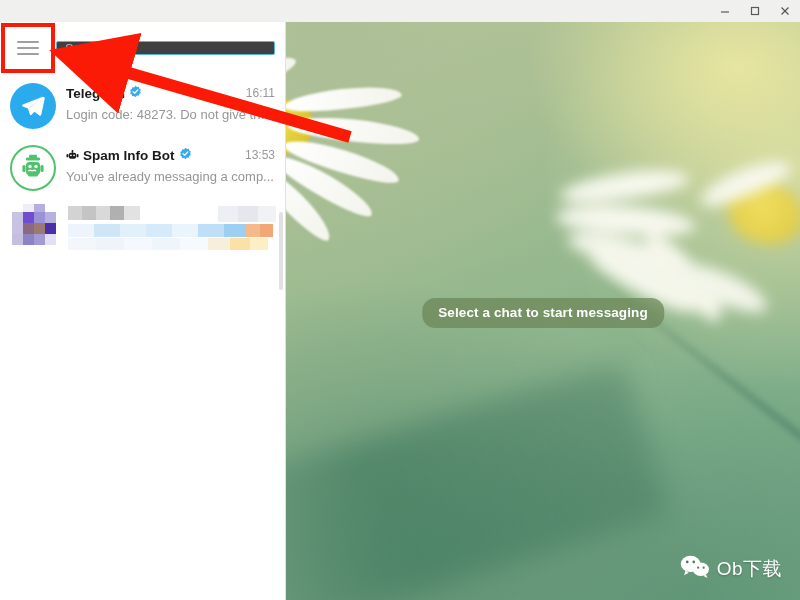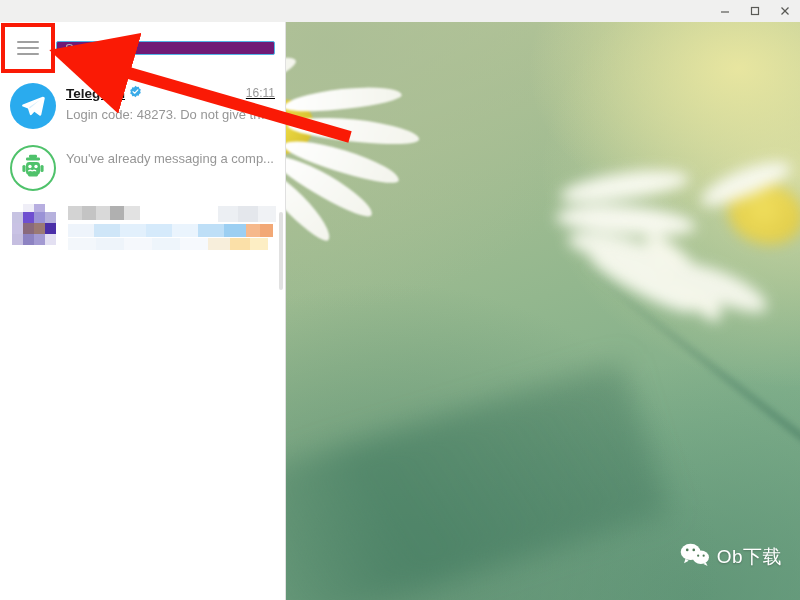--- a/index.html
+++ b/index.html
@@ -56,21 +56,21 @@
   }
   .hamburger { width: 22px; }
   .hamburger span {
     display: block; height: 2px; background: #a0a0a0;
     margin: 4px 0; border-radius: 1px;
   }
   .search-box {
     flex: 1 1 auto; height: 14px;
     border: 1px solid #52b5e6;
     border-radius: 2px;
-    background: #701a75;
+    background: #404040;
     display: flex; align-items: center;
     padding: 0 8px;
   }
   .search-box .ph {
     font-size: 13px; color: #b3b3b3;
     font-family: "Liberation Sans", sans-serif;
   }
 
   
   .chatlist { position: relative; }
@@ -89,21 +89,21 @@
   }
   .av-telegram { background: #2aabee; }
   .av-bot { background: #ffffff; border: 2px solid #4fc26b; }
   .chat-main {
     flex: 1 1 auto;
     min-width: 0;
     padding-left: 10px;
     padding-top: 1px;
   }
   .chat-top {
-    display: flex; align-items: center; text-decoration: underline;
+    display: flex; align-items: center;
   }
   .chat-name {
     font-size: 13.5px; font-weight: bold; color: #1a1a1a;
     white-space: nowrap;
   }
   .verified {
     display: inline-block;
     margin-left: 4px;
     flex: 0 0 auto;
   }
@@ -234,21 +234,21 @@
     color: #ffffff;
     font-size: 13.5px; font-weight: bold;
     padding: 7px 16px 8px 16px;
     border-radius: 13px;
     white-space: nowrap;
     letter-spacing: .1px;
   }
 
   .watermark {
     position: absolute;
-    right: 18px; bottom: 28px;
+    right: 18px; bottom: 16px;
     display: flex; align-items: center; gap: 7px;
   }
   .wm-text {
     color: #ffffff;
     font-size: 19px;
     font-family: "Liberation Sans", sans-serif;
     text-shadow: 0 1px 2px rgba(0,0,0,.25);
     letter-spacing: .5px;
   }
 
@@ -340,20 +340,41 @@
               <rect x="9" y="10" width="14" height="13" rx="3.4" fill="#4fc26b"></rect>
               <circle cx="13" cy="14.5" r="1.7" fill="#ffffff"></circle>
               <circle cx="19" cy="14.5" r="1.7" fill="#ffffff"></circle>
               <path d="M11.2 18.3q2.1-1.6 4.0 0 q1.9-1.6 4.0 0 l0 1.3 q-2.1-1.4-4.0 0 q-1.9-1.4-4.0 0z" fill="#ffffff"></path>
               <rect x="5.4" y="13" width="3.2" height="7" rx="1.5" fill="#4fc26b"></rect>
               <rect x="23.4" y="13" width="3.2" height="7" rx="1.5" fill="#4fc26b"></rect>
               <rect x="11" y="21.4" width="10" height="3" rx="1.3" fill="#4fc26b"></rect>
             </svg>
           </div>
           <div class="chat-main">
+            <div class="chat-top">
+              <span class="bot-tag">
+                <svg width="13" height="11" viewBox="0 0 16 13">
+                  <rect x="3.6" y="3" width="8.8" height="7.4" rx="2.2" fill="#1a1a1a"></rect>
+                  <rect x="7.2" y="0.6" width="1.5" height="2.6" fill="#1a1a1a"></rect>
+                  <circle cx="7.95" cy="0.9" r="1.1" fill="#1a1a1a"></circle>
+                  <rect x="0.6" y="4.8" width="2.4" height="4" rx="1.2" fill="#1a1a1a"></rect>
+                  <rect x="13" y="4.8" width="2.4" height="4" rx="1.2" fill="#1a1a1a"></rect>
+                  <circle cx="6.1" cy="6.3" r="1.1" fill="#ffffff"></circle>
+                  <circle cx="9.9" cy="6.3" r="1.1" fill="#ffffff"></circle>
+                </svg>
+              </span>
+              <span class="chat-name">Spam Info Bot</span>
+              <span class="verified">
+                <svg width="13" height="13" viewBox="0 0 24 24">
+                  <path d="M12 1.4 14.6 3.6 18 3.3l.9 3.3 2.9 1.8-1.2 3.2 1.2 3.2-2.9 1.8-.9 3.3-3.4-.3L12 22.6 9.4 20.4 6 20.7l-.9-3.3-2.9-1.8L3.4 12.4 2.2 9.2l2.9-1.8L6 4.1l3.4.3z" fill="#3aabe8"></path>
+                  <path d="M7.4 12.2l3 3 6-6.2" fill="none" stroke="#ffffff" stroke-width="2.2" stroke-linecap="round" stroke-linejoin="round"></path>
+                </svg>
+              </span>
+              <span class="chat-time">13:53</span>
+            </div>
             <div class="chat-msg">You've already messaging a comp...</div>
           </div>
         </div>
 
         <div class="chat-item-censored">
           <svg class="mosaic-avatar" viewBox="0 0 46 46">
             <rect x="0" y="8" width="11" height="11" fill="#c7c3e2"></rect>
             <rect x="11" y="0" width="11" height="11" fill="#efeef7"></rect>
             <rect x="22" y="0" width="11" height="11" fill="#b7aee0"></rect>
             <rect x="0" y="19" width="11" height="11" fill="#c9c2e4"></rect>
@@ -430,20 +451,21 @@
         <div class="petal" style="left:18px;  top:94px;  width:130px; height:28px; transform:rotate(16deg); background:#f8f9ef;"></div>
         <div class="petal" style="left:40px;  top:112px; width:118px; height:28px; transform:rotate(28deg); background:#f9faf0;"></div>
         <div class="petal" style="left:96px;  top:96px;  width:110px; height:30px; transform:rotate(50deg); background:#fafaef;"></div>
         <div class="petal" style="left:120px; top:124px; width:104px; height:30px; transform:rotate(22deg); background:#f7f8ee;"></div>
         <div class="petal" style="left:150px; top:52px;  width:96px;  height:26px; transform:rotate(-22deg); background:#f9faf1;"></div>
       </div>
 
       <div class="stem"></div>
       <div class="leafblur"></div>
 
+      <div class="select-pill">Select a chat to start messaging</div>
 
       <div class="watermark">
         <span>
           <svg width="30" height="26" viewBox="0 0 34 28">
             <ellipse cx="12" cy="10.5" rx="11.2" ry="9.2" fill="#ffffff"></ellipse>
             <path d="M6.2 18.2 L4.6 23.4 L9.8 20.6 Z" fill="#ffffff"></path>
             <circle cx="8.2" cy="8.2" r="1.5" fill="#4d7a56"></circle>
             <circle cx="15.6" cy="8.2" r="1.5" fill="#4d7a56"></circle>
             <ellipse cx="23.6" cy="16.6" rx="9.2" ry="7.6" fill="#ffffff"></ellipse>
             <path d="M29.2 22.2 L31.2 26.4 L26.6 24.2 Z" fill="#ffffff"></path>

